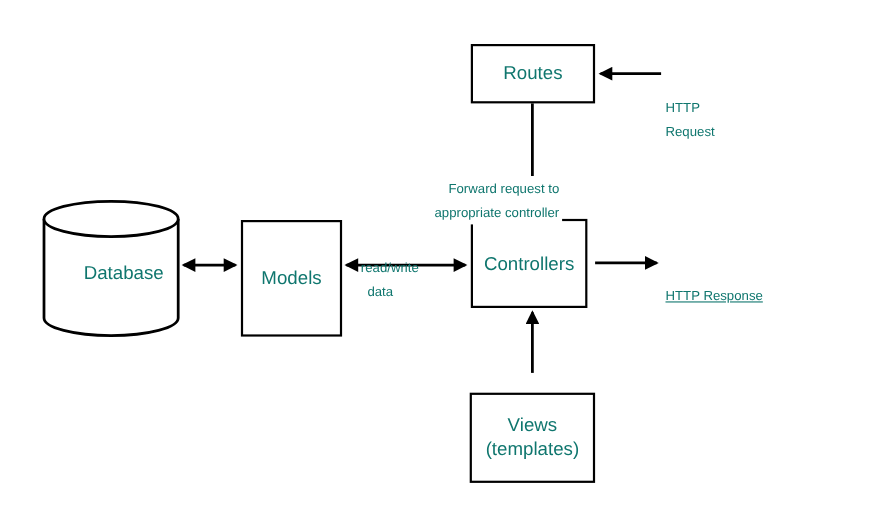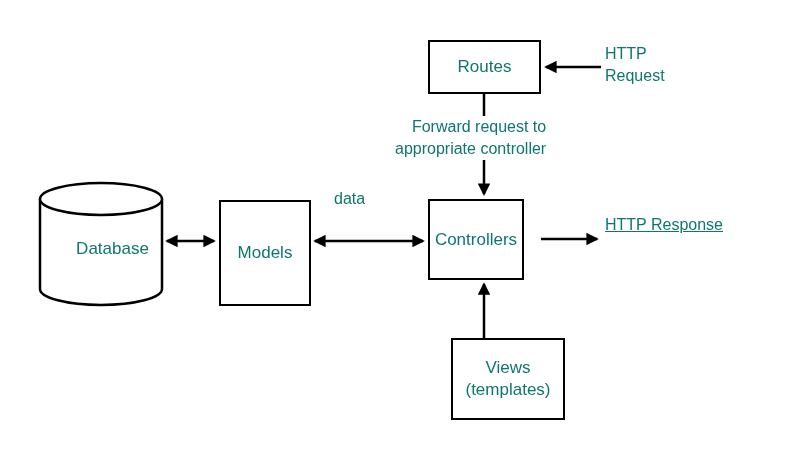--- a/index.html
+++ b/index.html
@@ -7,27 +7,27 @@
     position:relative; width:800px; height:460px; background:#ffffff;
     font-family:"Liberation Sans", sans-serif; color:#0f766e; overflow:hidden;
   }
   svg.layer { position:absolute; left:0; top:0; width:800px; height:460px; }
   .box {
     position:absolute; box-sizing:border-box;
     border:2.5px solid #000; background:#fff;
     display:flex; flex-direction:column; align-items:center; justify-content:center;
     font-size:17px; line-height:22px; text-align:center;
   }
-  .lbl { position:absolute; font-size:16px; line-height:22px; white-space:nowrap; }
+  .lbl { position:absolute; font-size:12px; line-height:22px; white-space:nowrap;margin-top:44px; }
   .lbl div { white-space:nowrap; }
 
   #routes      { left:428px; top:40px;  width:113px; height:54px; }
   #models      { left:219px; top:200px; width:92px;  height:106px; }
-  #controllers { left:428px; top:199px; width:96px; height:81px; }
-  #views       { left:427px; top:338px; width:114px; height:82px;margin-left:24px; }
+  #controllers { left:428px; top:199px; width:106px; height:81px; }
+  #views       { left:427px; top:357px; width:114px; height:82px; }
 
   #db-label {
     position:absolute; left:40px; top:199px; width:145px; height:100px;
     display:flex; align-items:center; justify-content:center;
     font-size:17px;
   }
 
   #http-request-lbl  { left:605px; top:43px; }
   #forward-lbl       { left:392px; top:116px; background:#ffffff; padding:0 3px;text-align:right; }
   #readwrite-lbl     { left:328px; top:188px; }
@@ -89,20 +89,21 @@
     <div>HTTP</div>
     <div>Request</div>
   </div>
 
   <div class="lbl" id="forward-lbl">
     <div>Forward request to</div>
     <div>appropriate controller</div>
   </div>
 
   <div class="lbl" id="readwrite-lbl">
+    <div>read/write</div>
     <div class="indent">data</div>
   </div>
 
   <div class="lbl" id="http-response-lbl">
     <div>HTTP Response</div>
   </div>
 
 </div>
 
 </body></html>

